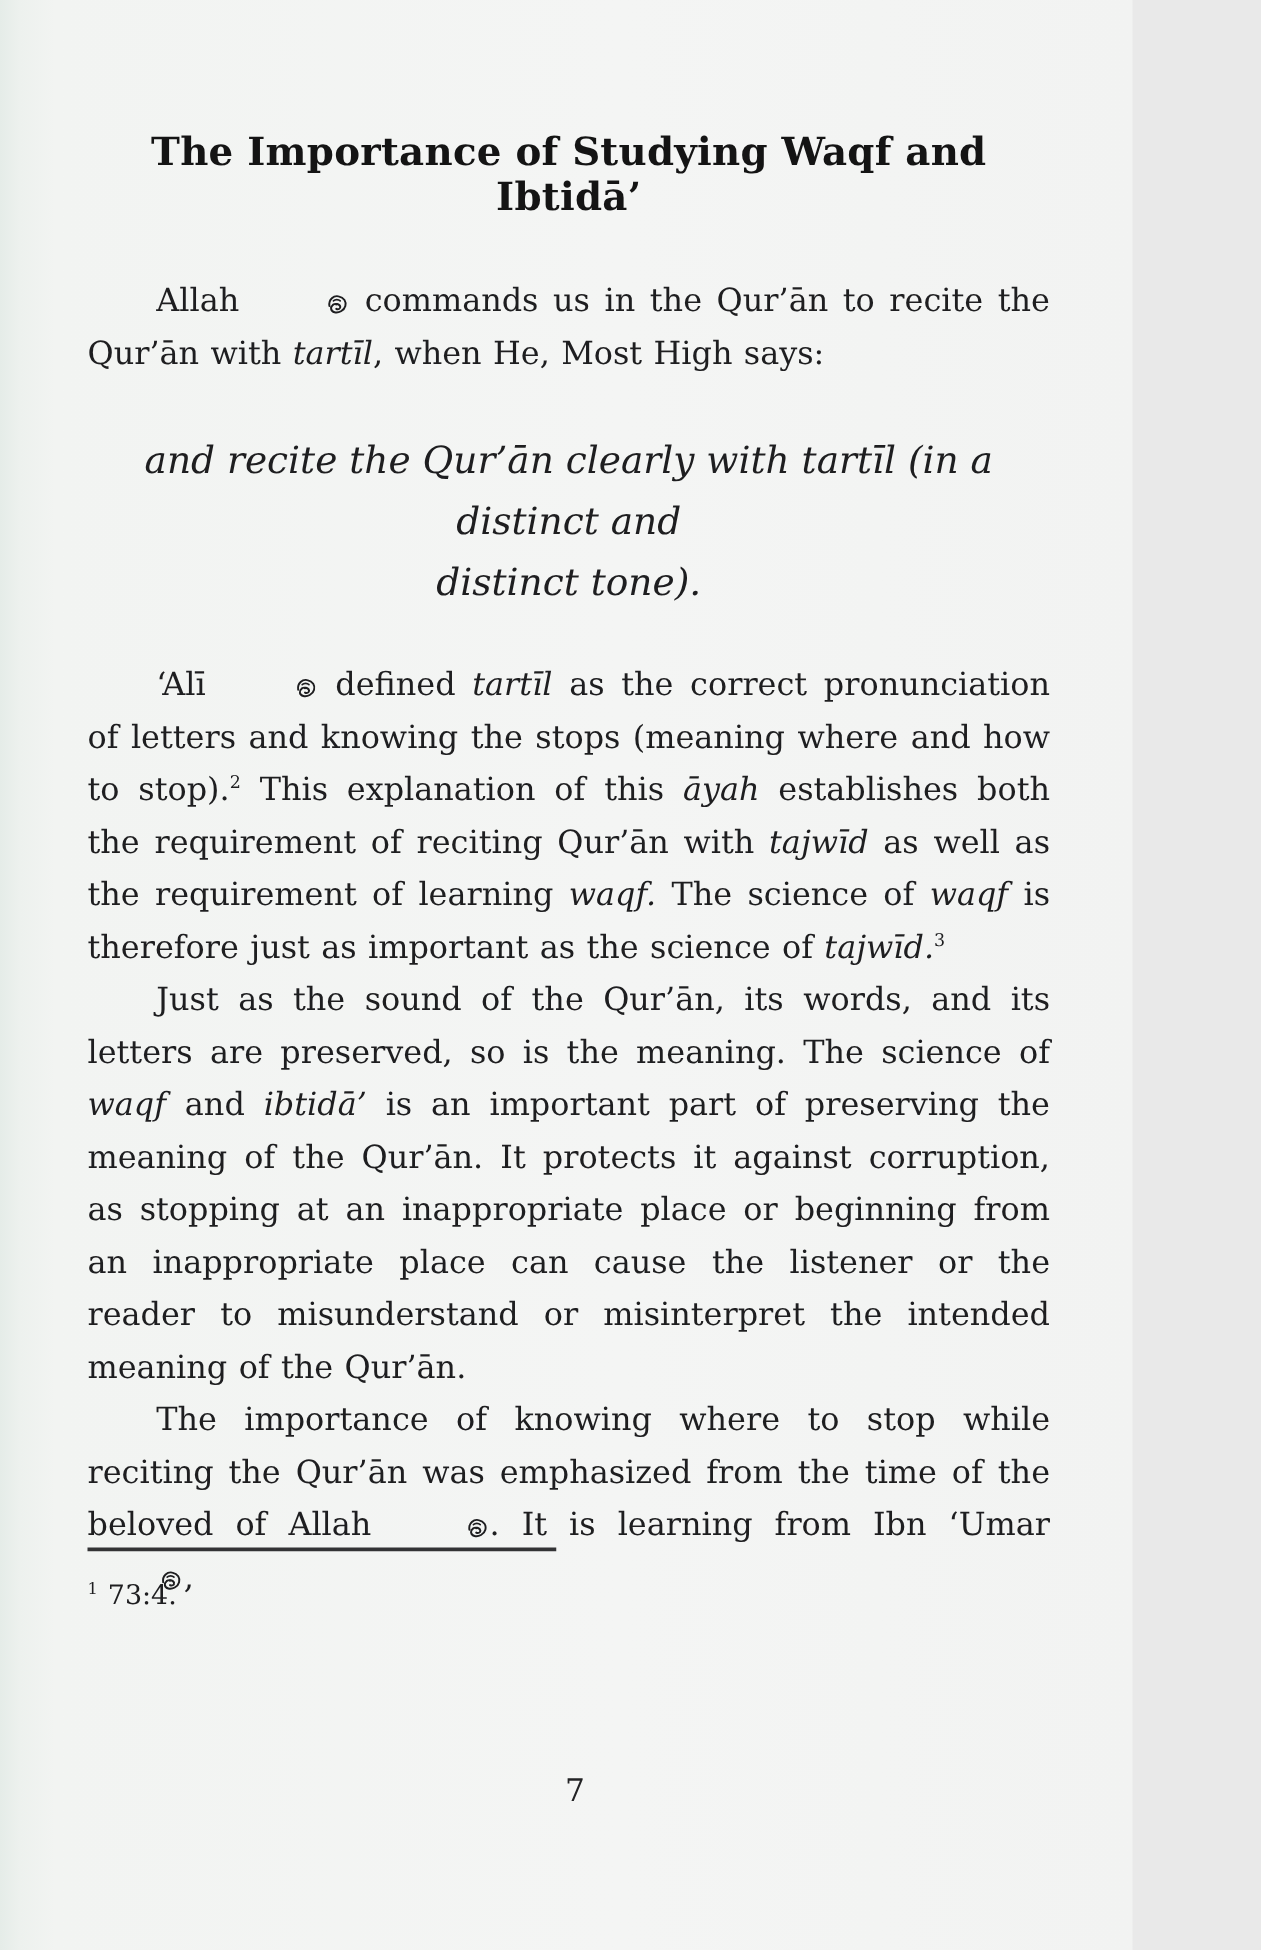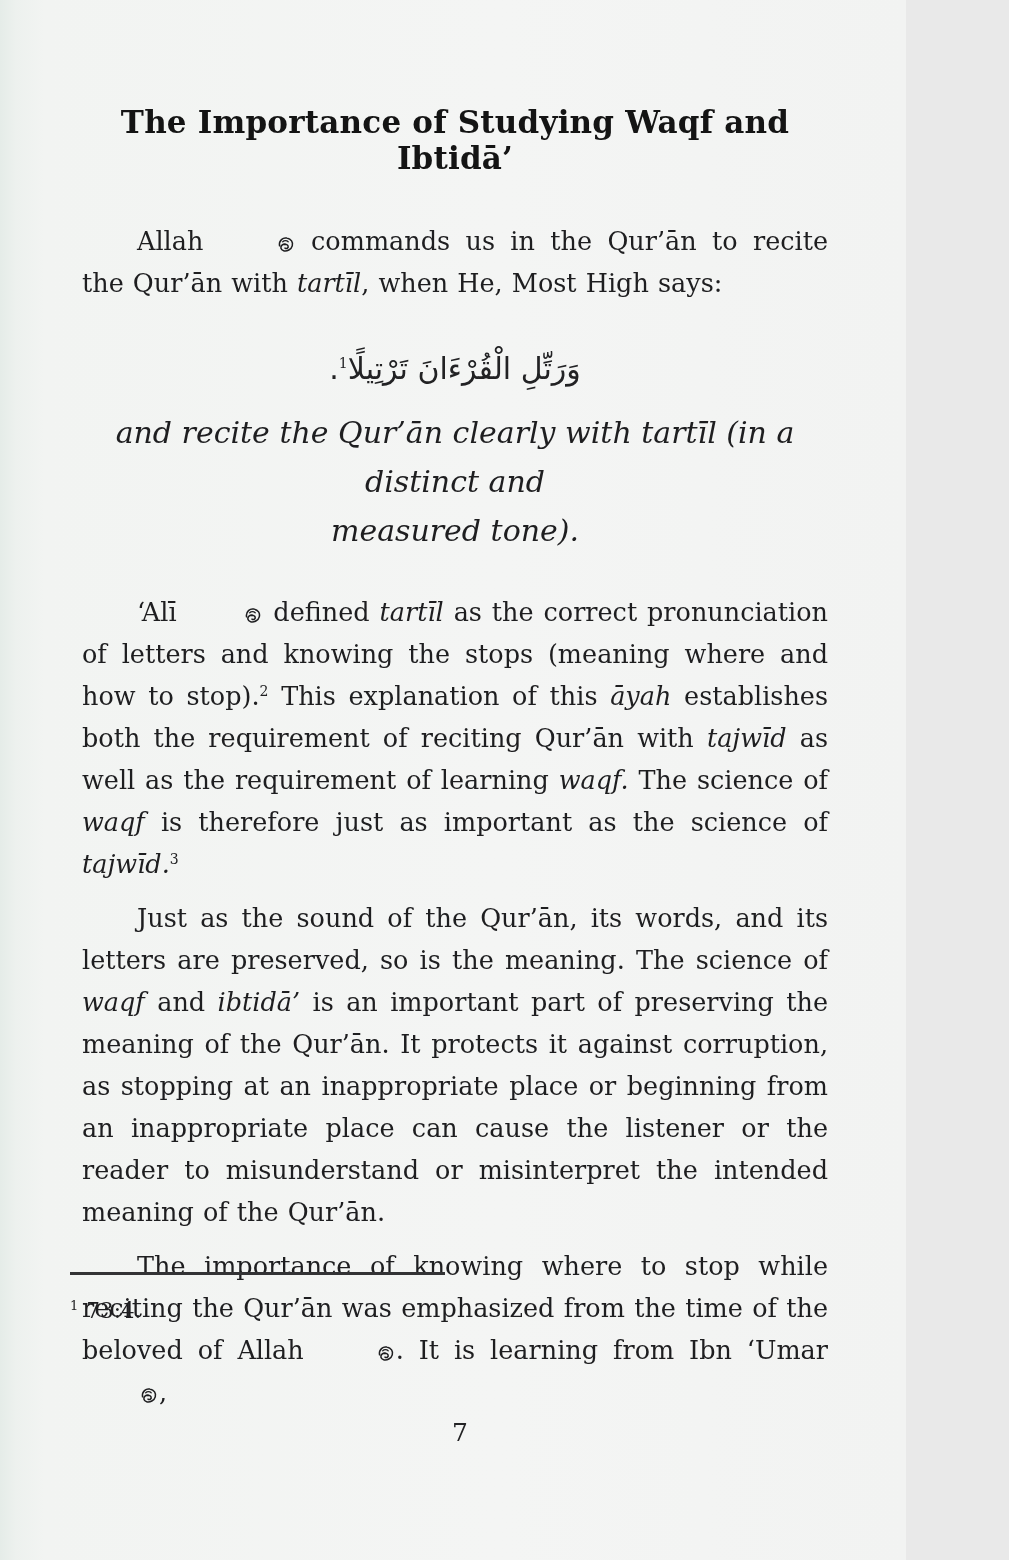--- a/index.html
+++ b/index.html
@@ -19,21 +19,21 @@
   }
   .title {
     margin: 0 0 44px 0;
     font-size: 31px;
     font-weight: bold;
     text-align: center;
     color: #141414;
     letter-spacing: 0.2px;
   }
   .para {
-    margin: 12px;
+    margin: 0;
     font-size: 25.5px;
     line-height: 42px;
     text-align: justify;
     text-indent: 55px;
     word-spacing: 1px;
   }
   .para sup, .fn-text sup {
     font-size: 14px;
     line-height: 0;
   }
@@ -61,21 +61,21 @@
   .honorific {
     display: inline-block;
     vertical-align: -4px;
     line-height: 0;
     margin: 0 1px;
   }
   .footnote-area {
     position: absolute;
     left: 70px;
     right: 66px;
-    top: 1272px;
+    top: 1238px;
   }
   .fn-rule {
     width: 375px;
     height: 0;
     border-top: 3px solid #333335;
     margin-bottom: 15px;
   }
   .footnote {
     margin: 0;
     font-size: 21.5px;
@@ -100,22 +100,21 @@
 
   <h1 class="title">The Importance of Studying Waqf and Ibtidā’</h1>
 
   <p class="para"><span>Allah </span><span class="honorific"><svg width="20" height="20" viewBox="0 0 22 22" aria-hidden="true">
           <path d="M5 13 C4 7 9 3.5 13 4.5 C18 5.5 20 9 19 13 C18 17 13 19.5 9.5 18.5 C6 17.5 5.5 14 8 12 C10 10.5 14 11 14.5 13.5 C15 15.5 12.5 16.5 11 15.5" fill="none" stroke="#1e1e20" stroke-width="1.7" stroke-linecap="round"></path>
           <path d="M8.5 8.5 C10 7 13 7 14.5 8.5" fill="none" stroke="#1e1e20" stroke-width="1.4" stroke-linecap="round"></path>
           <circle cx="11" cy="11.6" r="1" fill="#1e1e20"></circle>
         </svg></span><span> commands us in the Qur’ān to recite the Qur’ān with </span><span class="it">tartīl</span><span>, when He, Most High says:</span></p>
 
   <div class="verse-block">
-    <div class="arabic" dir="rtl"><span>وَرَتِّلِ الْقُرْءَانَ تَرْتِيلًا</span><sup>1</sup><span>.</span></div>
-    <div class="translation"><span class="it">and recite the Qur’ān clearly with tartīl (in a distinct and</span><br><span class="it">measured tone).</span></div>
+    <div class="translation"><span class="it">and recite the Qur’ān clearly with tartīl (in a distinct and</span><br><span class="it">distinct tone).</span></div>
   </div>
 
   <p class="para"><span>‘Alī </span><span class="honorific"><svg width="20" height="20" viewBox="0 0 22 22" aria-hidden="true">
           <path d="M5 13 C4 7 9 3.5 13 4.5 C18 5.5 20 9 19 13 C18 17 13 19.5 9.5 18.5 C6 17.5 5.5 14 8 12 C10 10.5 14 11 14.5 13.5 C15 15.5 12.5 16.5 11 15.5" fill="none" stroke="#1e1e20" stroke-width="1.7" stroke-linecap="round"></path>
           <path d="M8.5 8.5 C10 7 13 7 14.5 8.5" fill="none" stroke="#1e1e20" stroke-width="1.4" stroke-linecap="round"></path>
           <circle cx="11" cy="11.6" r="1" fill="#1e1e20"></circle>
         </svg></span><span> defined </span><span class="it">tartīl</span><span> as the correct pronunciation of letters and knowing the stops (meaning where and how to stop).</span><sup>2</sup><span> This explanation of this </span><span class="it">āyah</span><span> establishes both the requirement of reciting Qur’ān with </span><span class="it">tajwīd</span><span> as well as the requirement of learning </span><span class="it">waqf.</span><span> The science of </span><span class="it">waqf</span><span> is therefore just as important as the science of </span><span class="it">tajwīd.</span><sup>3</sup></p>
 
   <p class="para"><span>Just as the sound of the Qur’ān, its words, and its letters are preserved, so is the meaning. The science of </span><span class="it">waqf</span><span> and </span><span class="it">ibtidā’</span><span> is an important part of preserving the meaning of the Qur’ān. It protects it against corruption, as stopping at an inappropriate place or beginning from an inappropriate place can cause the listener or the reader to misunderstand or misinterpret the intended meaning of the Qur’ān.</span></p>
 

